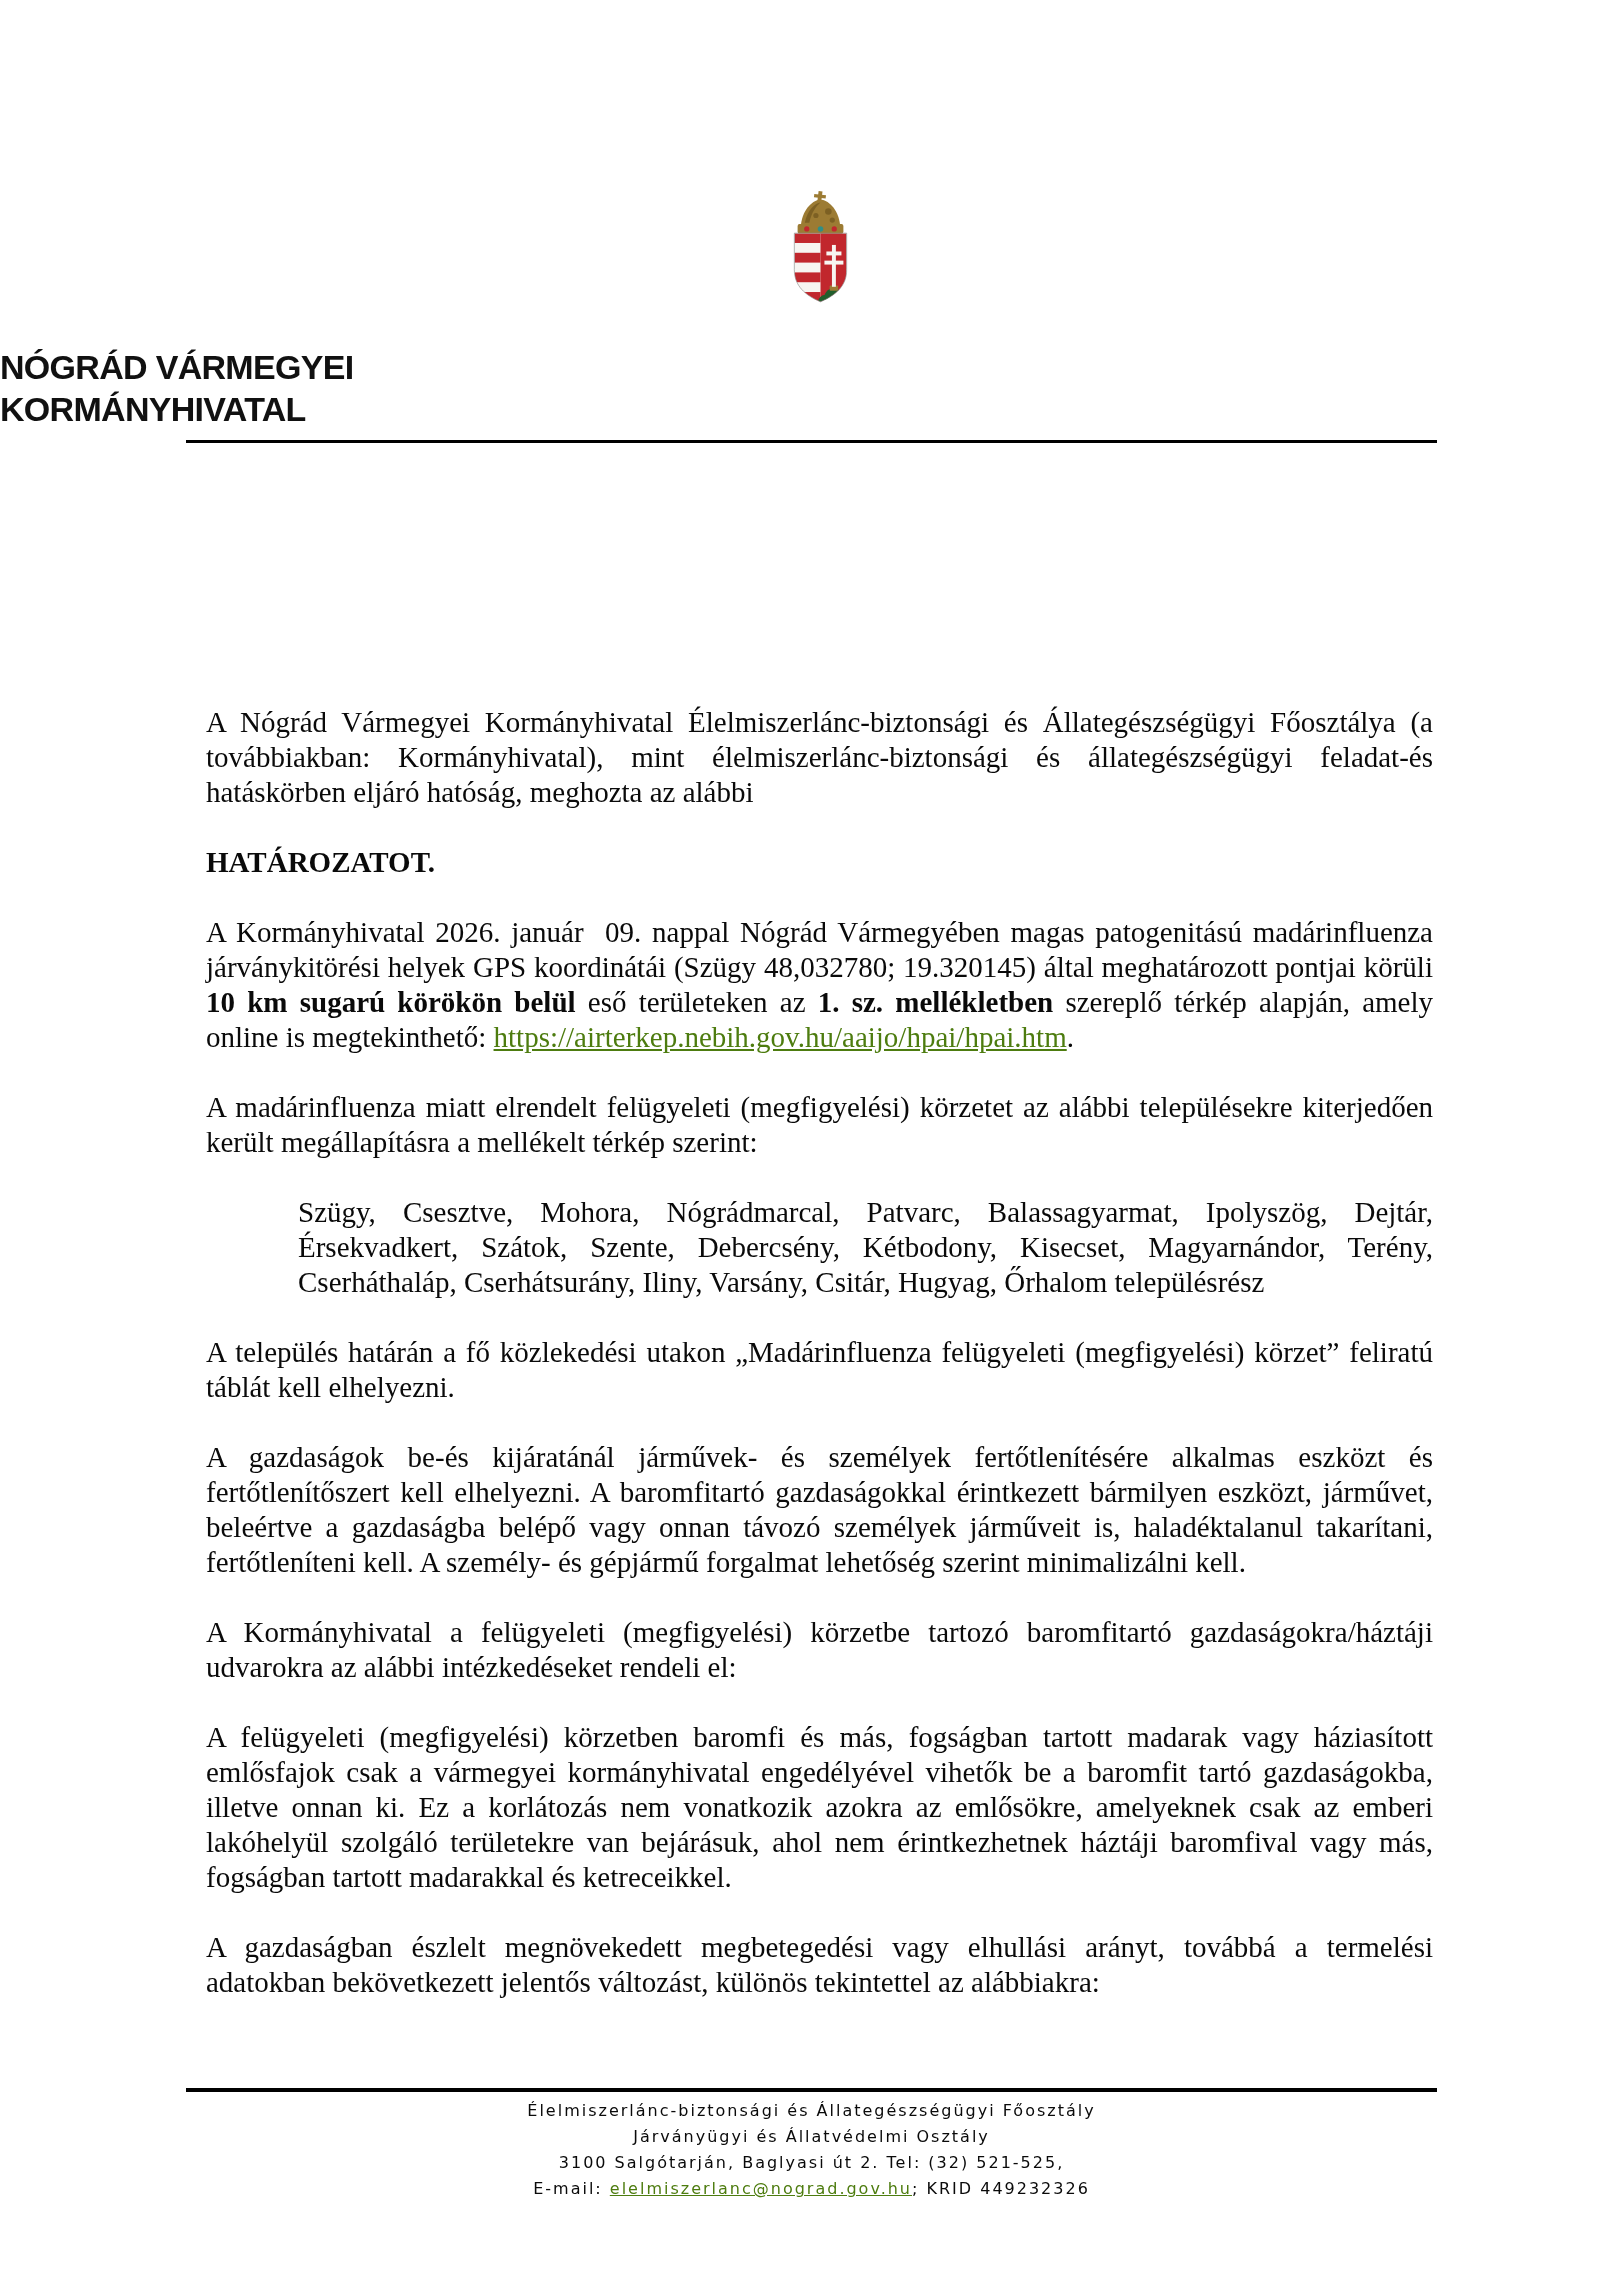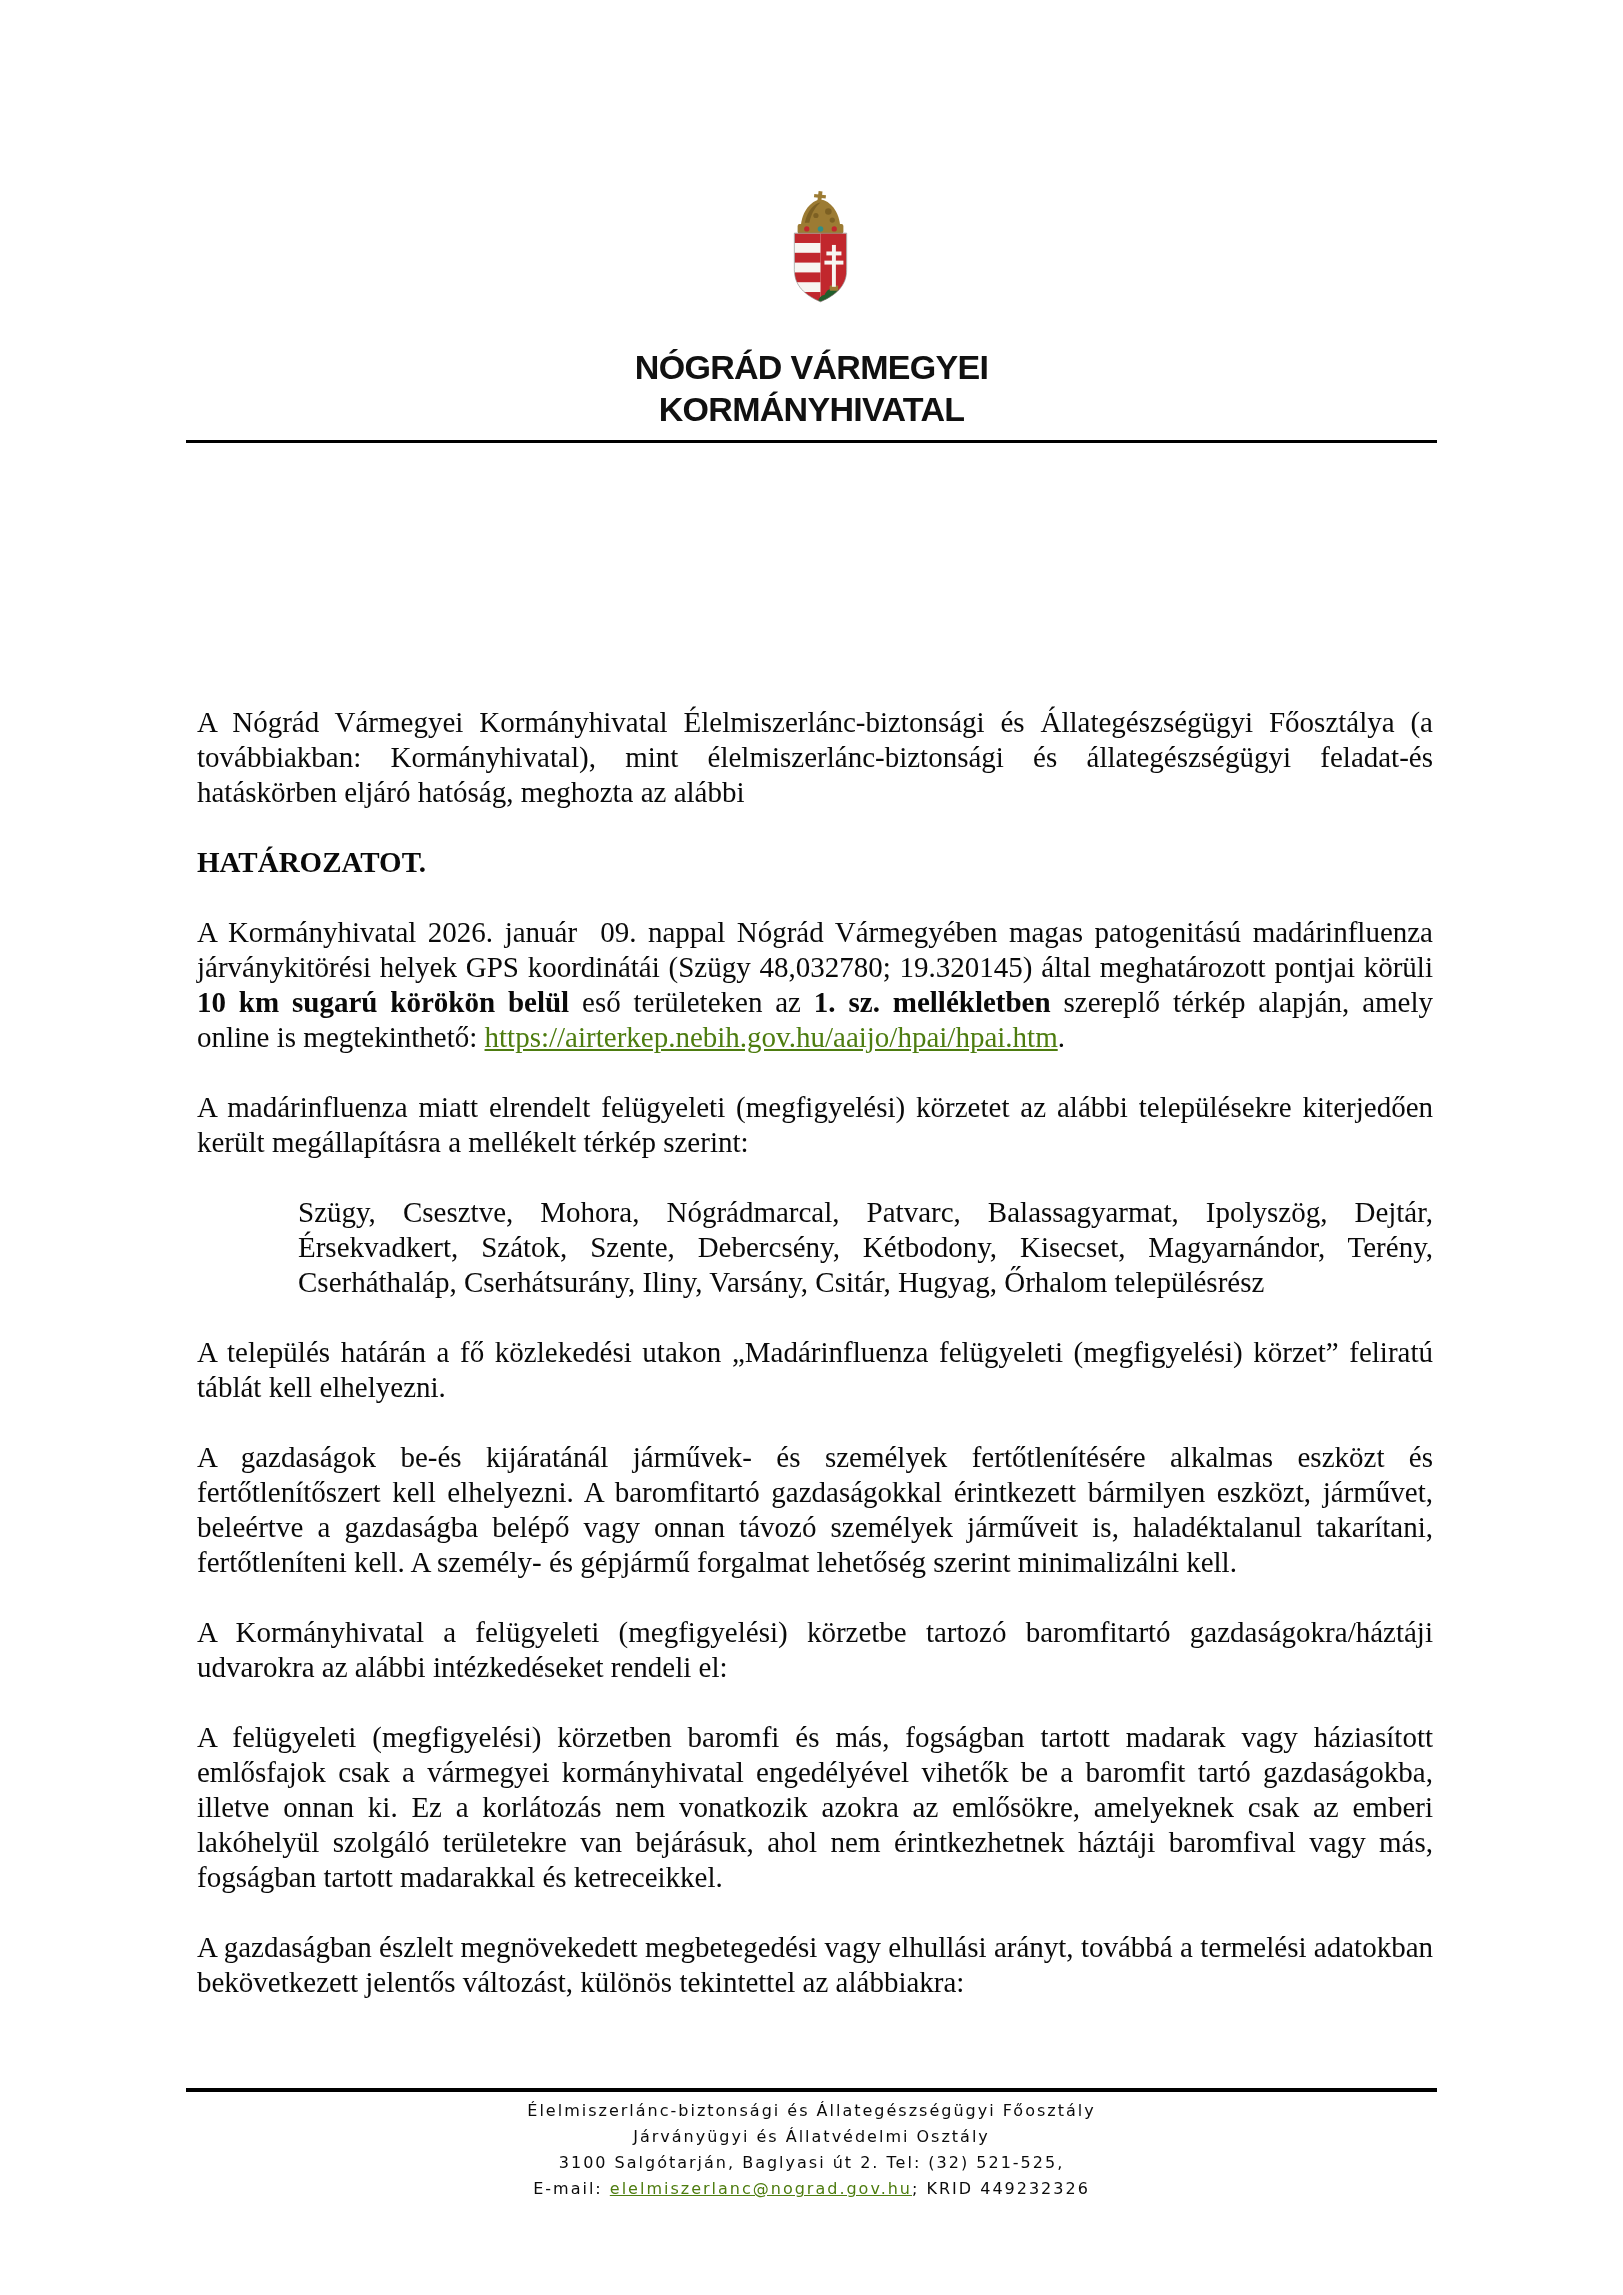--- a/index.html
+++ b/index.html
@@ -18,21 +18,21 @@
     left:789px;
     top:190px;
     width:63px;
     height:121px;
   }
   .org-title{
     position:absolute;
     left:0;
     top:346px;
     width:100%;
-    text-align:center;
+    text-align:left;
     font-family:"Liberation Sans", sans-serif;
     font-weight:700;
     font-size:34px;
     line-height:42px;
     letter-spacing:-0.7px;
     color:#111111;
   }
   .header-rule{
     position:absolute;
     left:186px;
@@ -44,21 +44,21 @@
   
   .content{
     position:absolute;
     left:190px;
     top:705px;
     width:1243px;
     font-size:29px;
     line-height:35px;
     text-align:justify;
   }
-  .content p{margin:0 0 35px 7px;}
+  .content p{margin:0 0 35px 16px;}
   .center-bold{
     text-align:left;
     font-weight:700;
   }
   .settlements{
     margin-left:108px !important;
   }
   .doc-link{
     color:#4d7c0f;
     text-decoration:underline;

